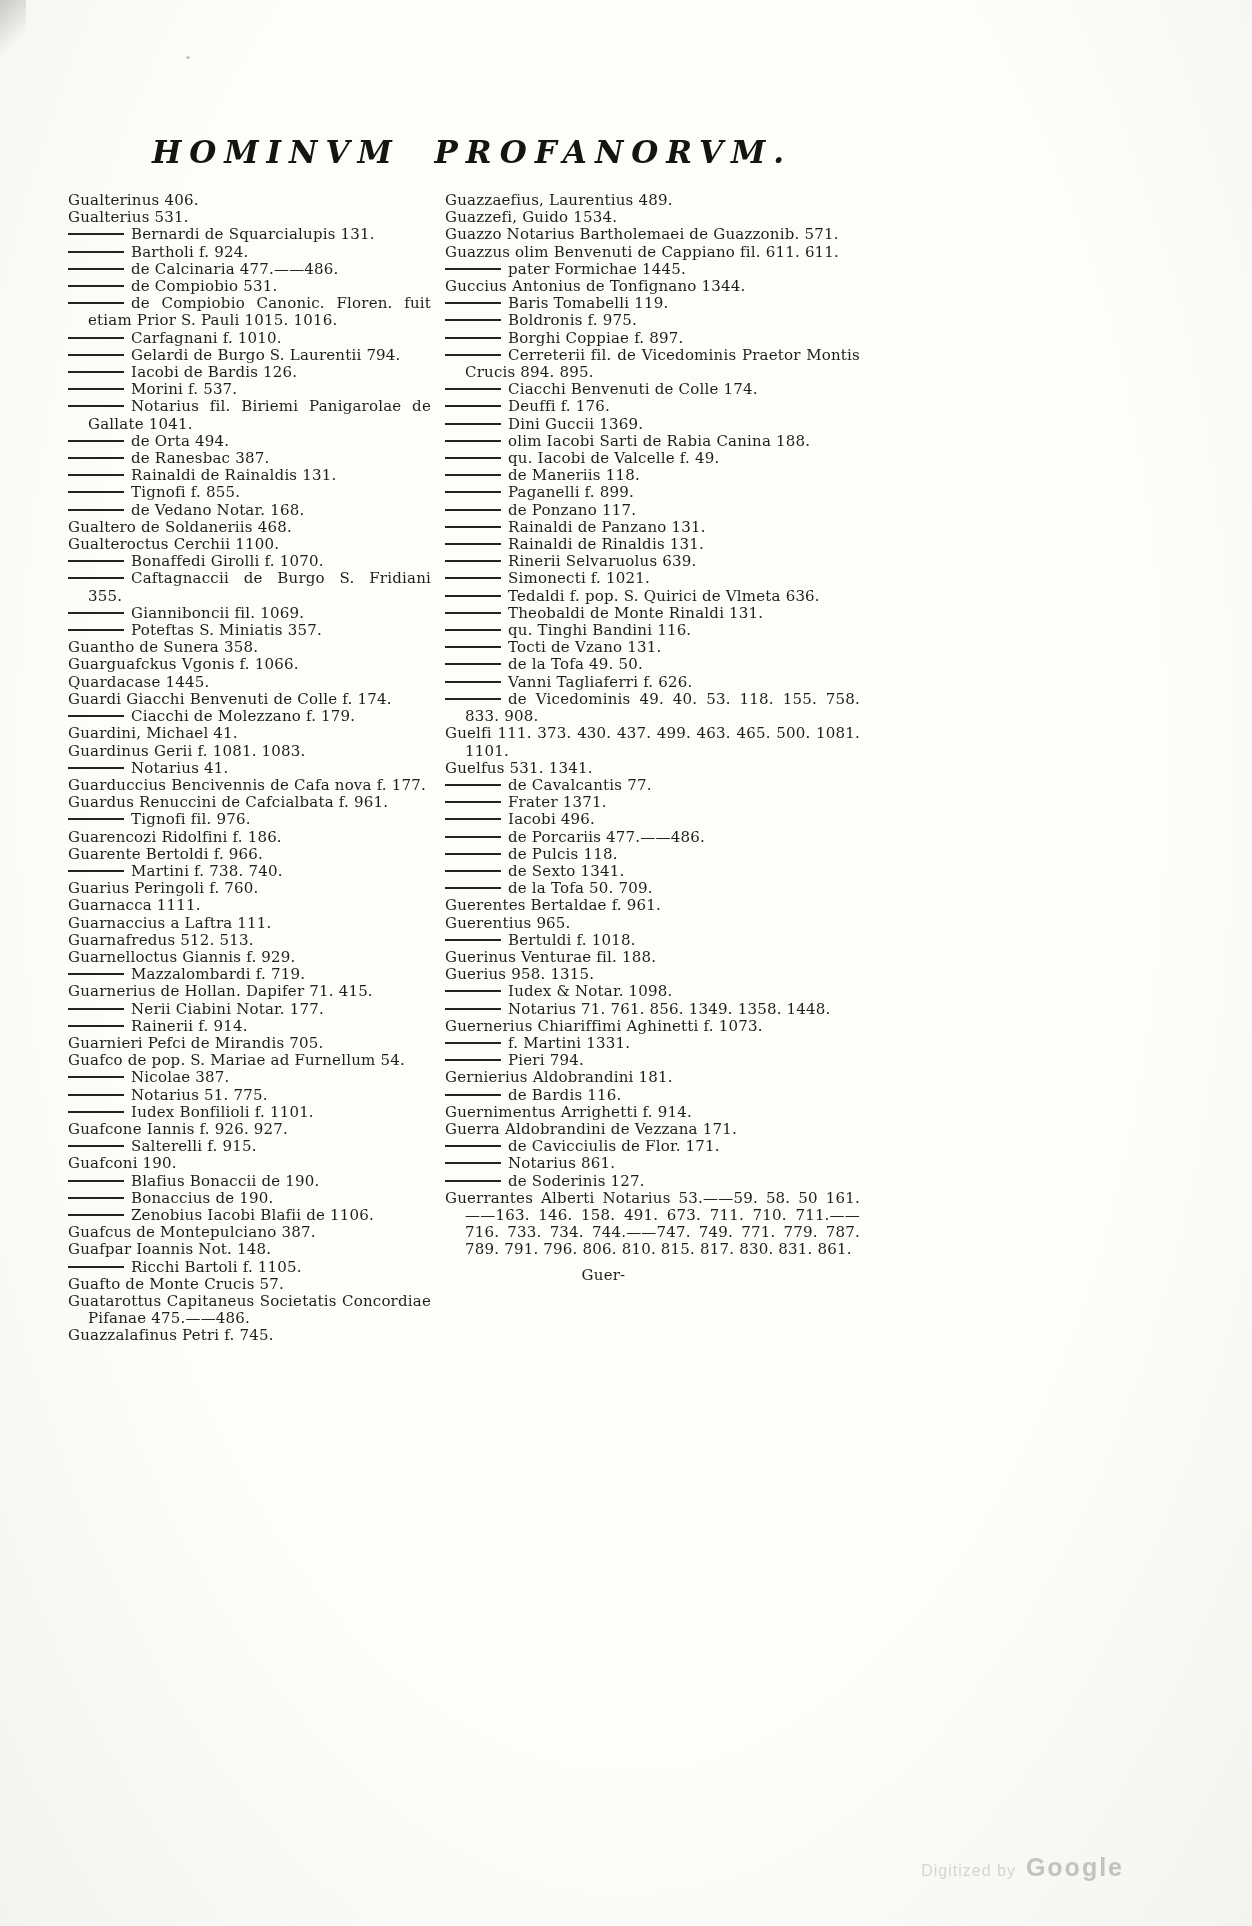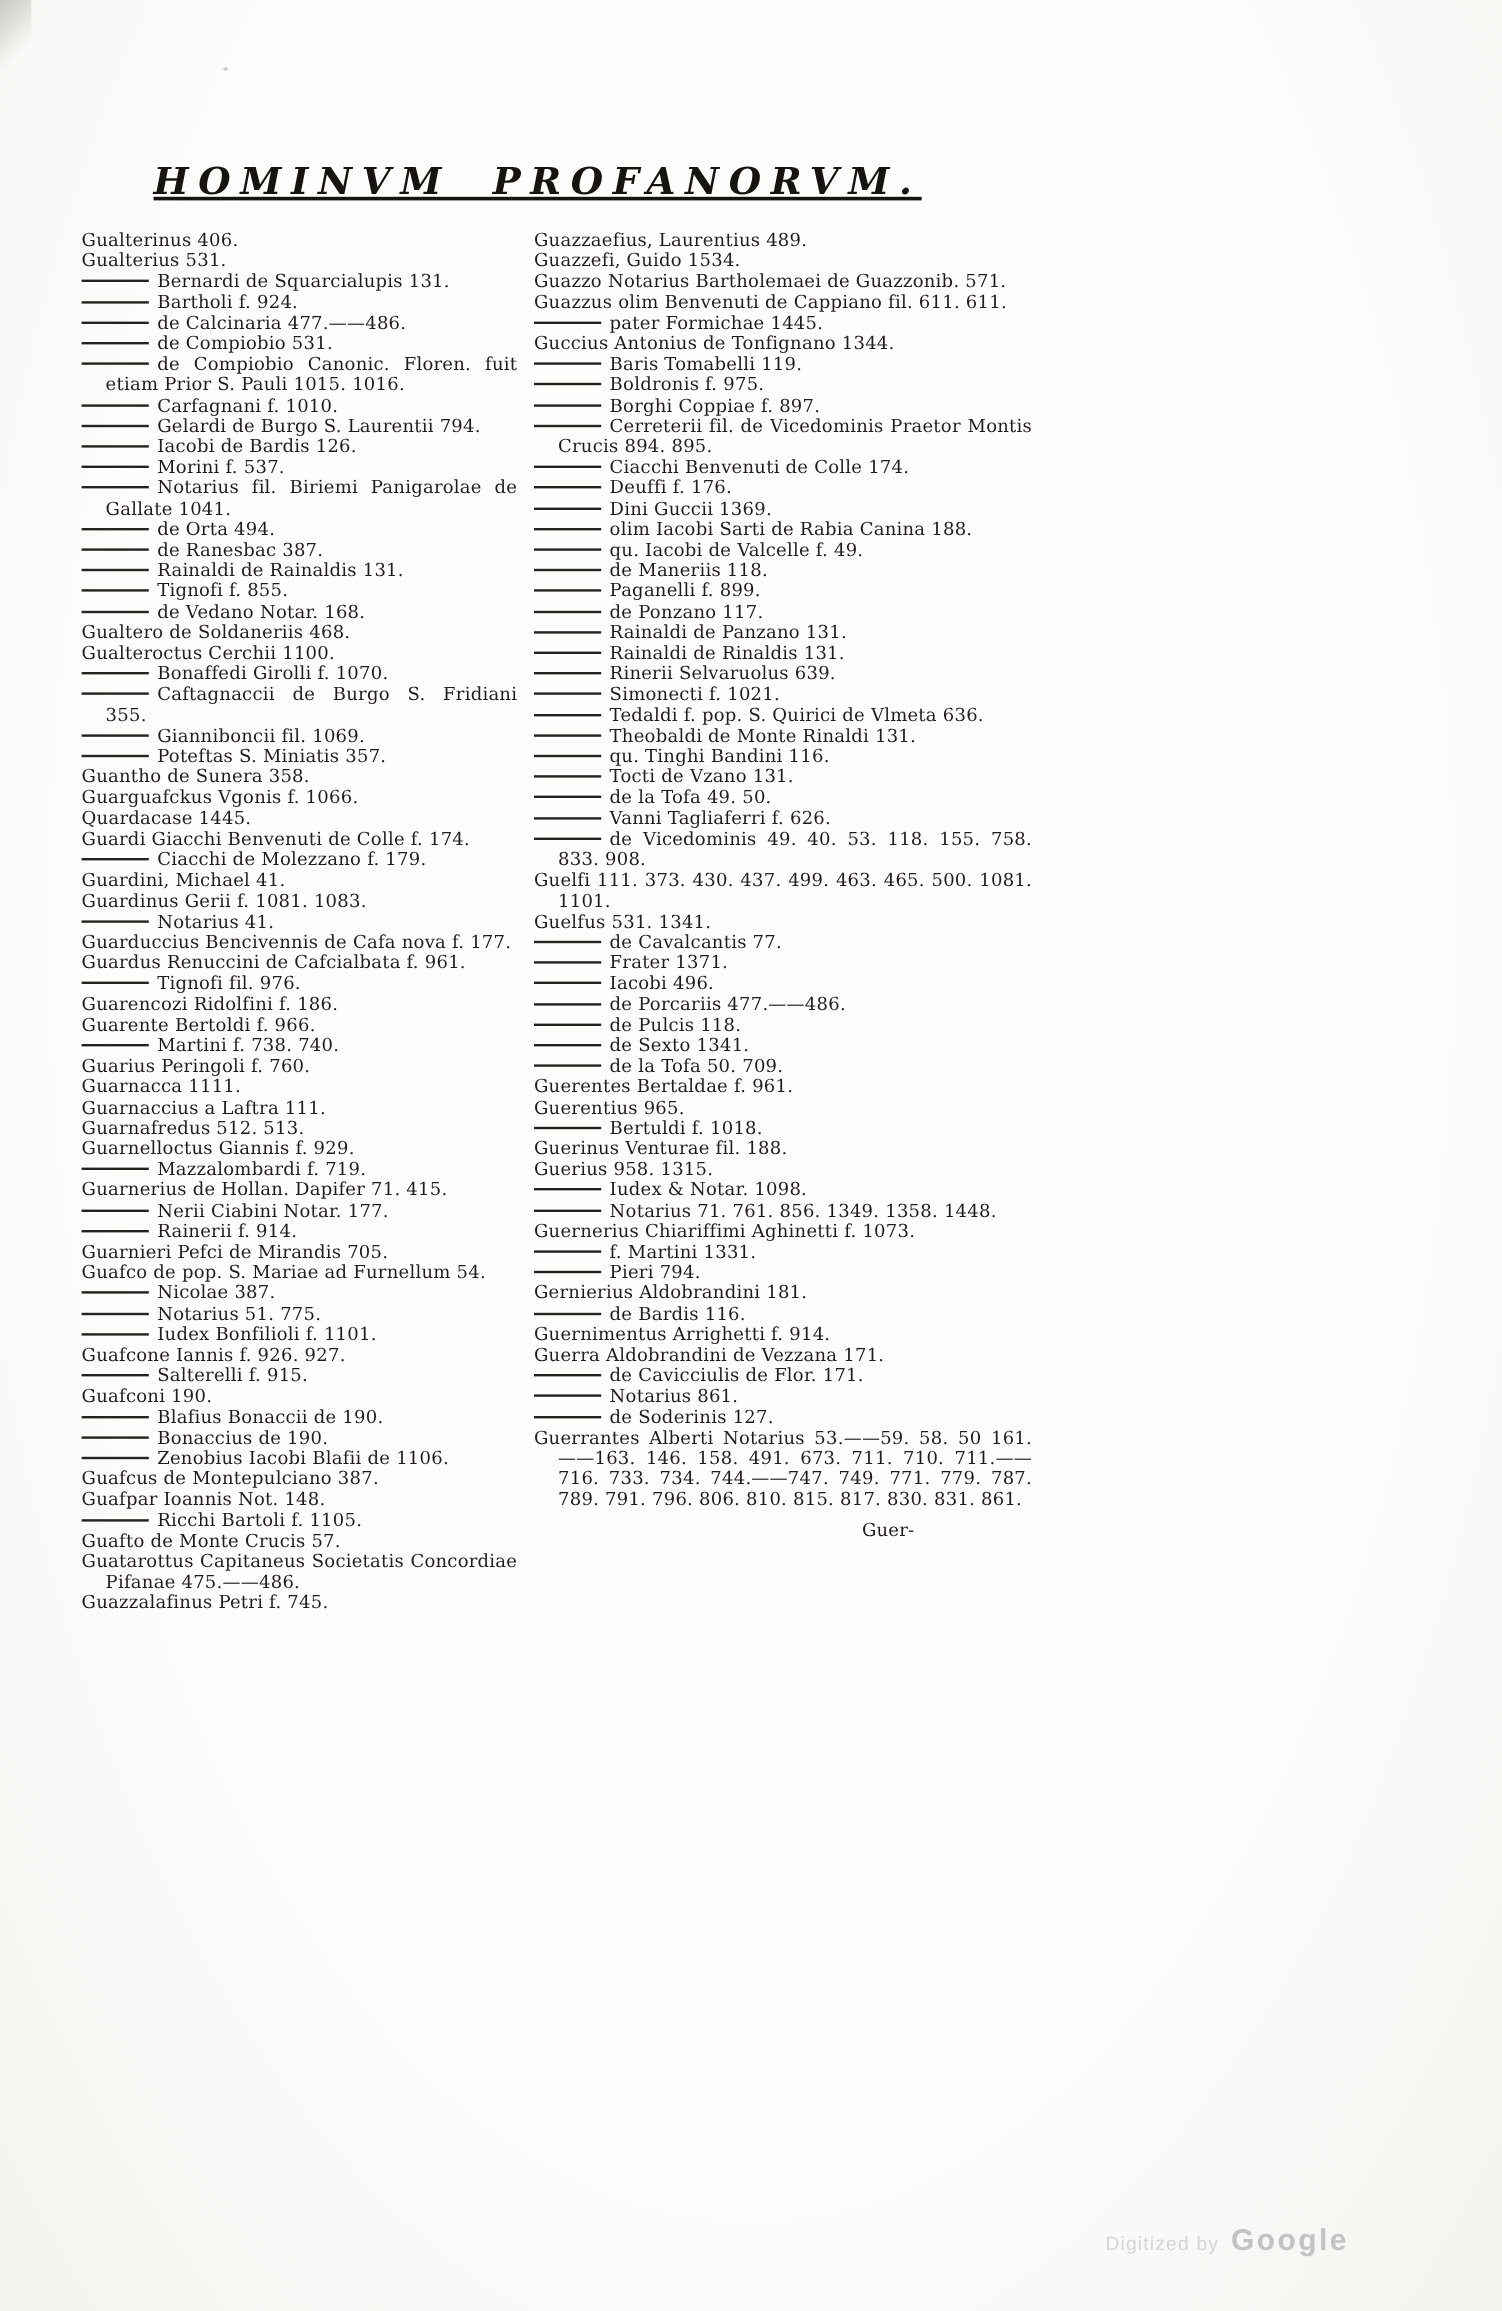--- a/index.html
+++ b/index.html
@@ -11,31 +11,30 @@
     position:relative;
     overflow:hidden;
   }
   .page{
     position:absolute;inset:0;
     background:
       radial-gradient(ellipse at 50% 40%, #fdfdfb 60%, #f3f3f0 100%);
   }
   .title{
     position:absolute;
-    top:134px;left:48px;width:800px;
+    top:134px;left:72px;width:800px;
     margin:0;
     text-align:center;
     font-style:italic;
     font-weight:bold;
     font-size:31px;
     letter-spacing:8px;
     word-spacing:16px;
     color:#15140f;
     white-space:nowrap;
-    text-decoration:underline;
   }
   .columns{
     position:absolute;
     top:192px;left:68px;
     width:792px;
     display:flex;
     gap:14px;
   }
   .col{
     font-size:15px;
@@ -50,21 +49,21 @@
     text-align:justify;
   }
   .dash{
     display:inline-block;
     width:56px;height:2px;
     background:#24231f;
     vertical-align:4px;
     margin-right:7px;
   }
   .catchword{
-    text-align:right;
+    text-align:center;
     padding-right:98px;
     margin-top:8px;
     font-size:15px;
   }
   .watermark{
     position:absolute;
     right:128px;bottom:44px;
     color:#c6c6c4;
     white-space:nowrap;
     user-select:none;

